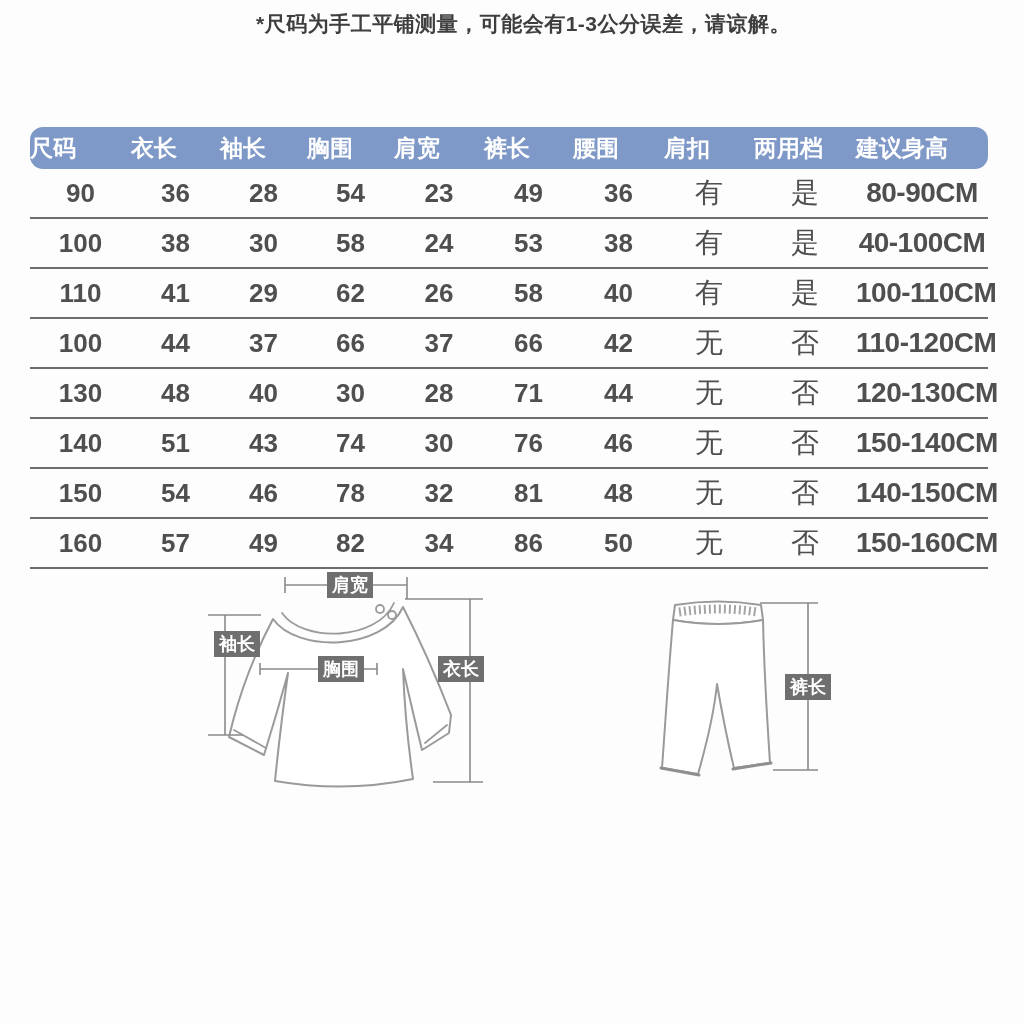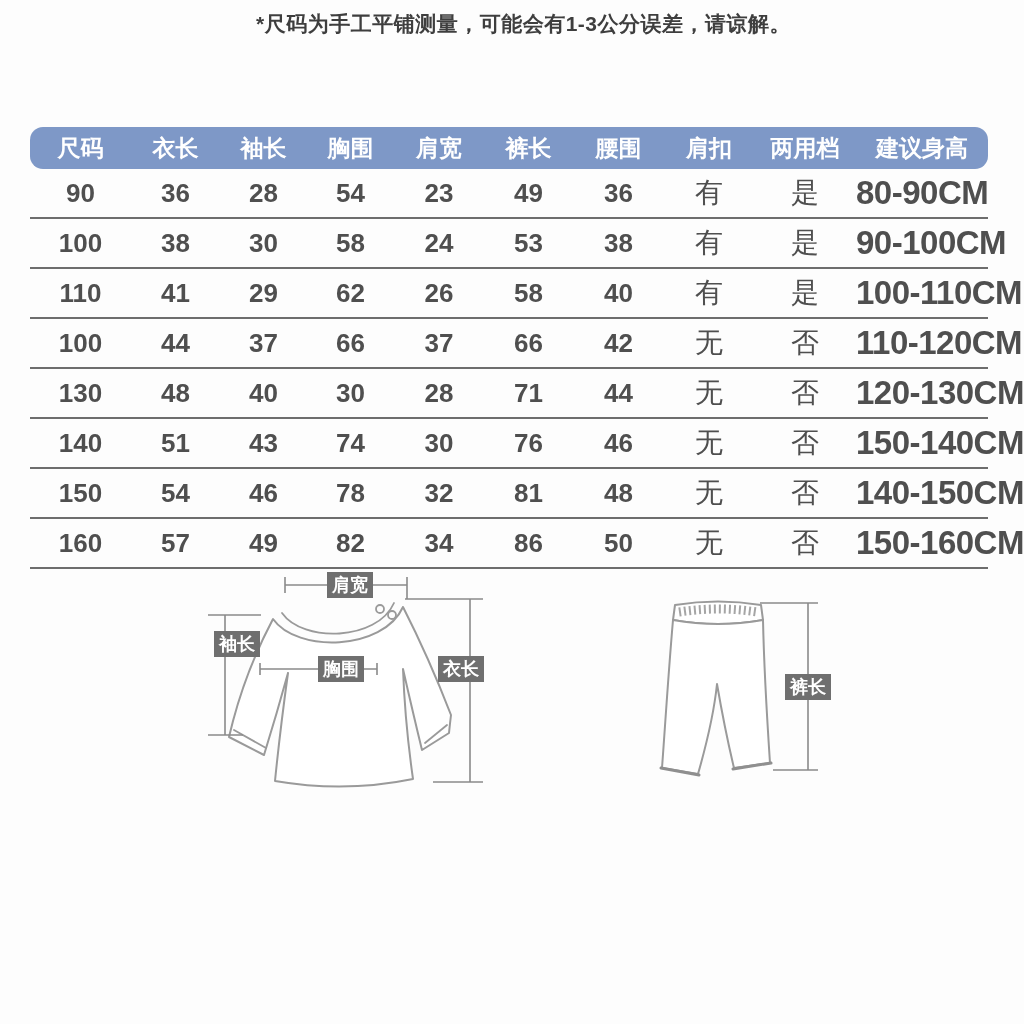--- a/index.html
+++ b/index.html
@@ -17,26 +17,26 @@
 
   
   .notes{position:absolute;left:256px;top:11px;color:var(--note-text);
          font-size:21px;font-weight:700;line-height:26px;letter-spacing:0.5px;}
   .note-line.indent{padding-left:10px;}
 
   
   .size-table{position:absolute;left:30px;top:127px;width:958px;}
   .t-header{display:grid;grid-template-columns:101px 89px 87px 87px 90px 89px 91px 90px 102px 132px;
             background:var(--header-bg);border-radius:13px;height:42px;align-items:center;}
-  .t-header .h{color:var(--header-text);font-weight:700;font-size:23px;text-align:center;white-space:nowrap;}
+  .t-header .h{color:var(--header-text);font-weight:700;font-size:23px;white-space:nowrap;}
   .t-row{display:grid;grid-template-columns:101px 89px 87px 87px 90px 89px 91px 90px 102px 132px;
          height:48px;align-items:center;border-bottom:2px solid var(--divider);}
   .t-row .c{color:var(--body-text);font-weight:700;font-size:26px;text-align:center;white-space:nowrap;}
   .t-row .c:nth-child(8),.t-row .c:nth-child(9){font-weight:400;font-size:28px;font-family:"Liberation Serif",serif;}
-  .t-row .c:nth-child(10){font-size:33px;letter-spacing:-0.5px;}
+  .t-row .c:nth-child(10){font-size:28px;letter-spacing:-0.5px;}
 
   
   .shirt-svg{position:absolute;left:185px;top:563px;}
   .pants-svg{position:absolute;left:618px;top:578px;}
   .garment{fill:#ffffff;stroke:var(--diagram-line);stroke-width:2;stroke-linejoin:round;stroke-linecap:round;}
   .garment-thin{fill:none;stroke:var(--diagram-line);stroke-width:1.8;stroke-linecap:round;}
   .hem{stroke:#8f8f8f;stroke-width:3;stroke-linecap:round;}
   .measure{stroke:#8a8a8a;stroke-width:1.6;fill:none;}
   .elastic{stroke:#a5a5a5;stroke-width:9;stroke-dasharray:2 3;fill:none;}
   .gather{stroke:#a5a5a5;stroke-width:1.3;stroke-dasharray:3 3;fill:none;}
@@ -81,21 +81,21 @@
         <div class="t-row">
       <span class="c">100</span>
       <span class="c">38</span>
       <span class="c">30</span>
       <span class="c">58</span>
       <span class="c">24</span>
       <span class="c">53</span>
       <span class="c">38</span>
       <span class="c">有</span>
       <span class="c">是</span>
-      <span class="c">90-100CM</span>
+      <span class="c">40-100CM</span>
     </div>
         <div class="t-row">
       <span class="c">110</span>
       <span class="c">41</span>
       <span class="c">29</span>
       <span class="c">62</span>
       <span class="c">26</span>
       <span class="c">58</span>
       <span class="c">40</span>
       <span class="c">有</span>

